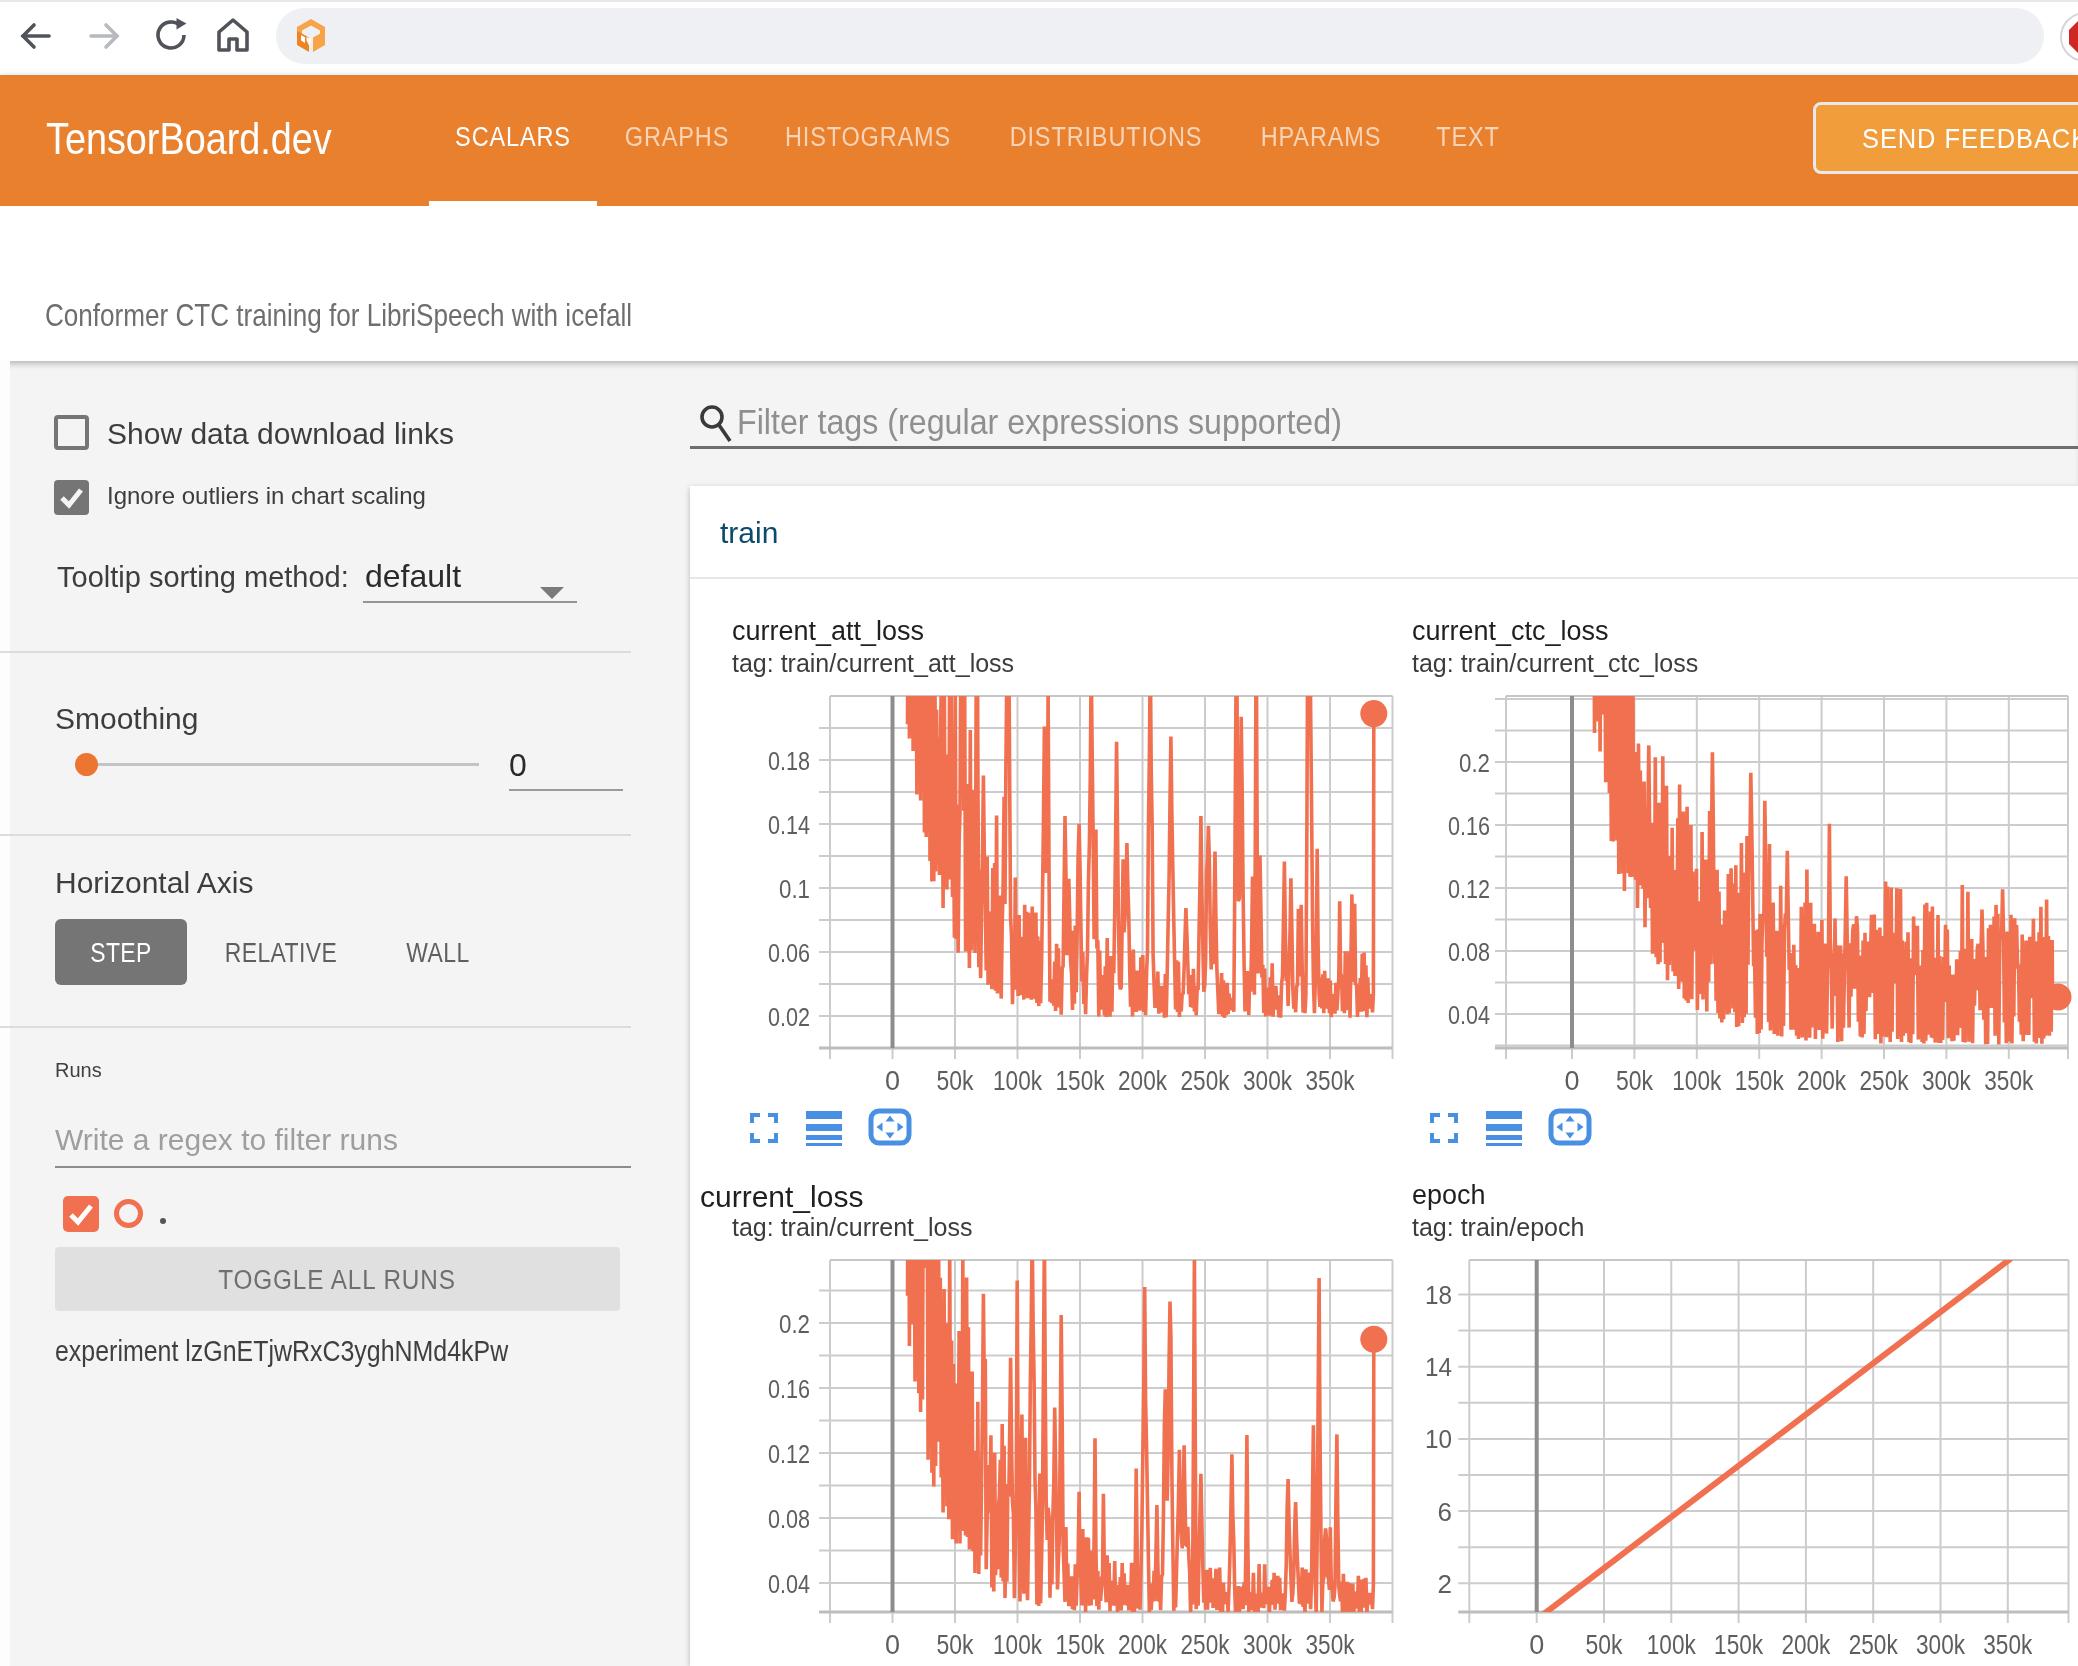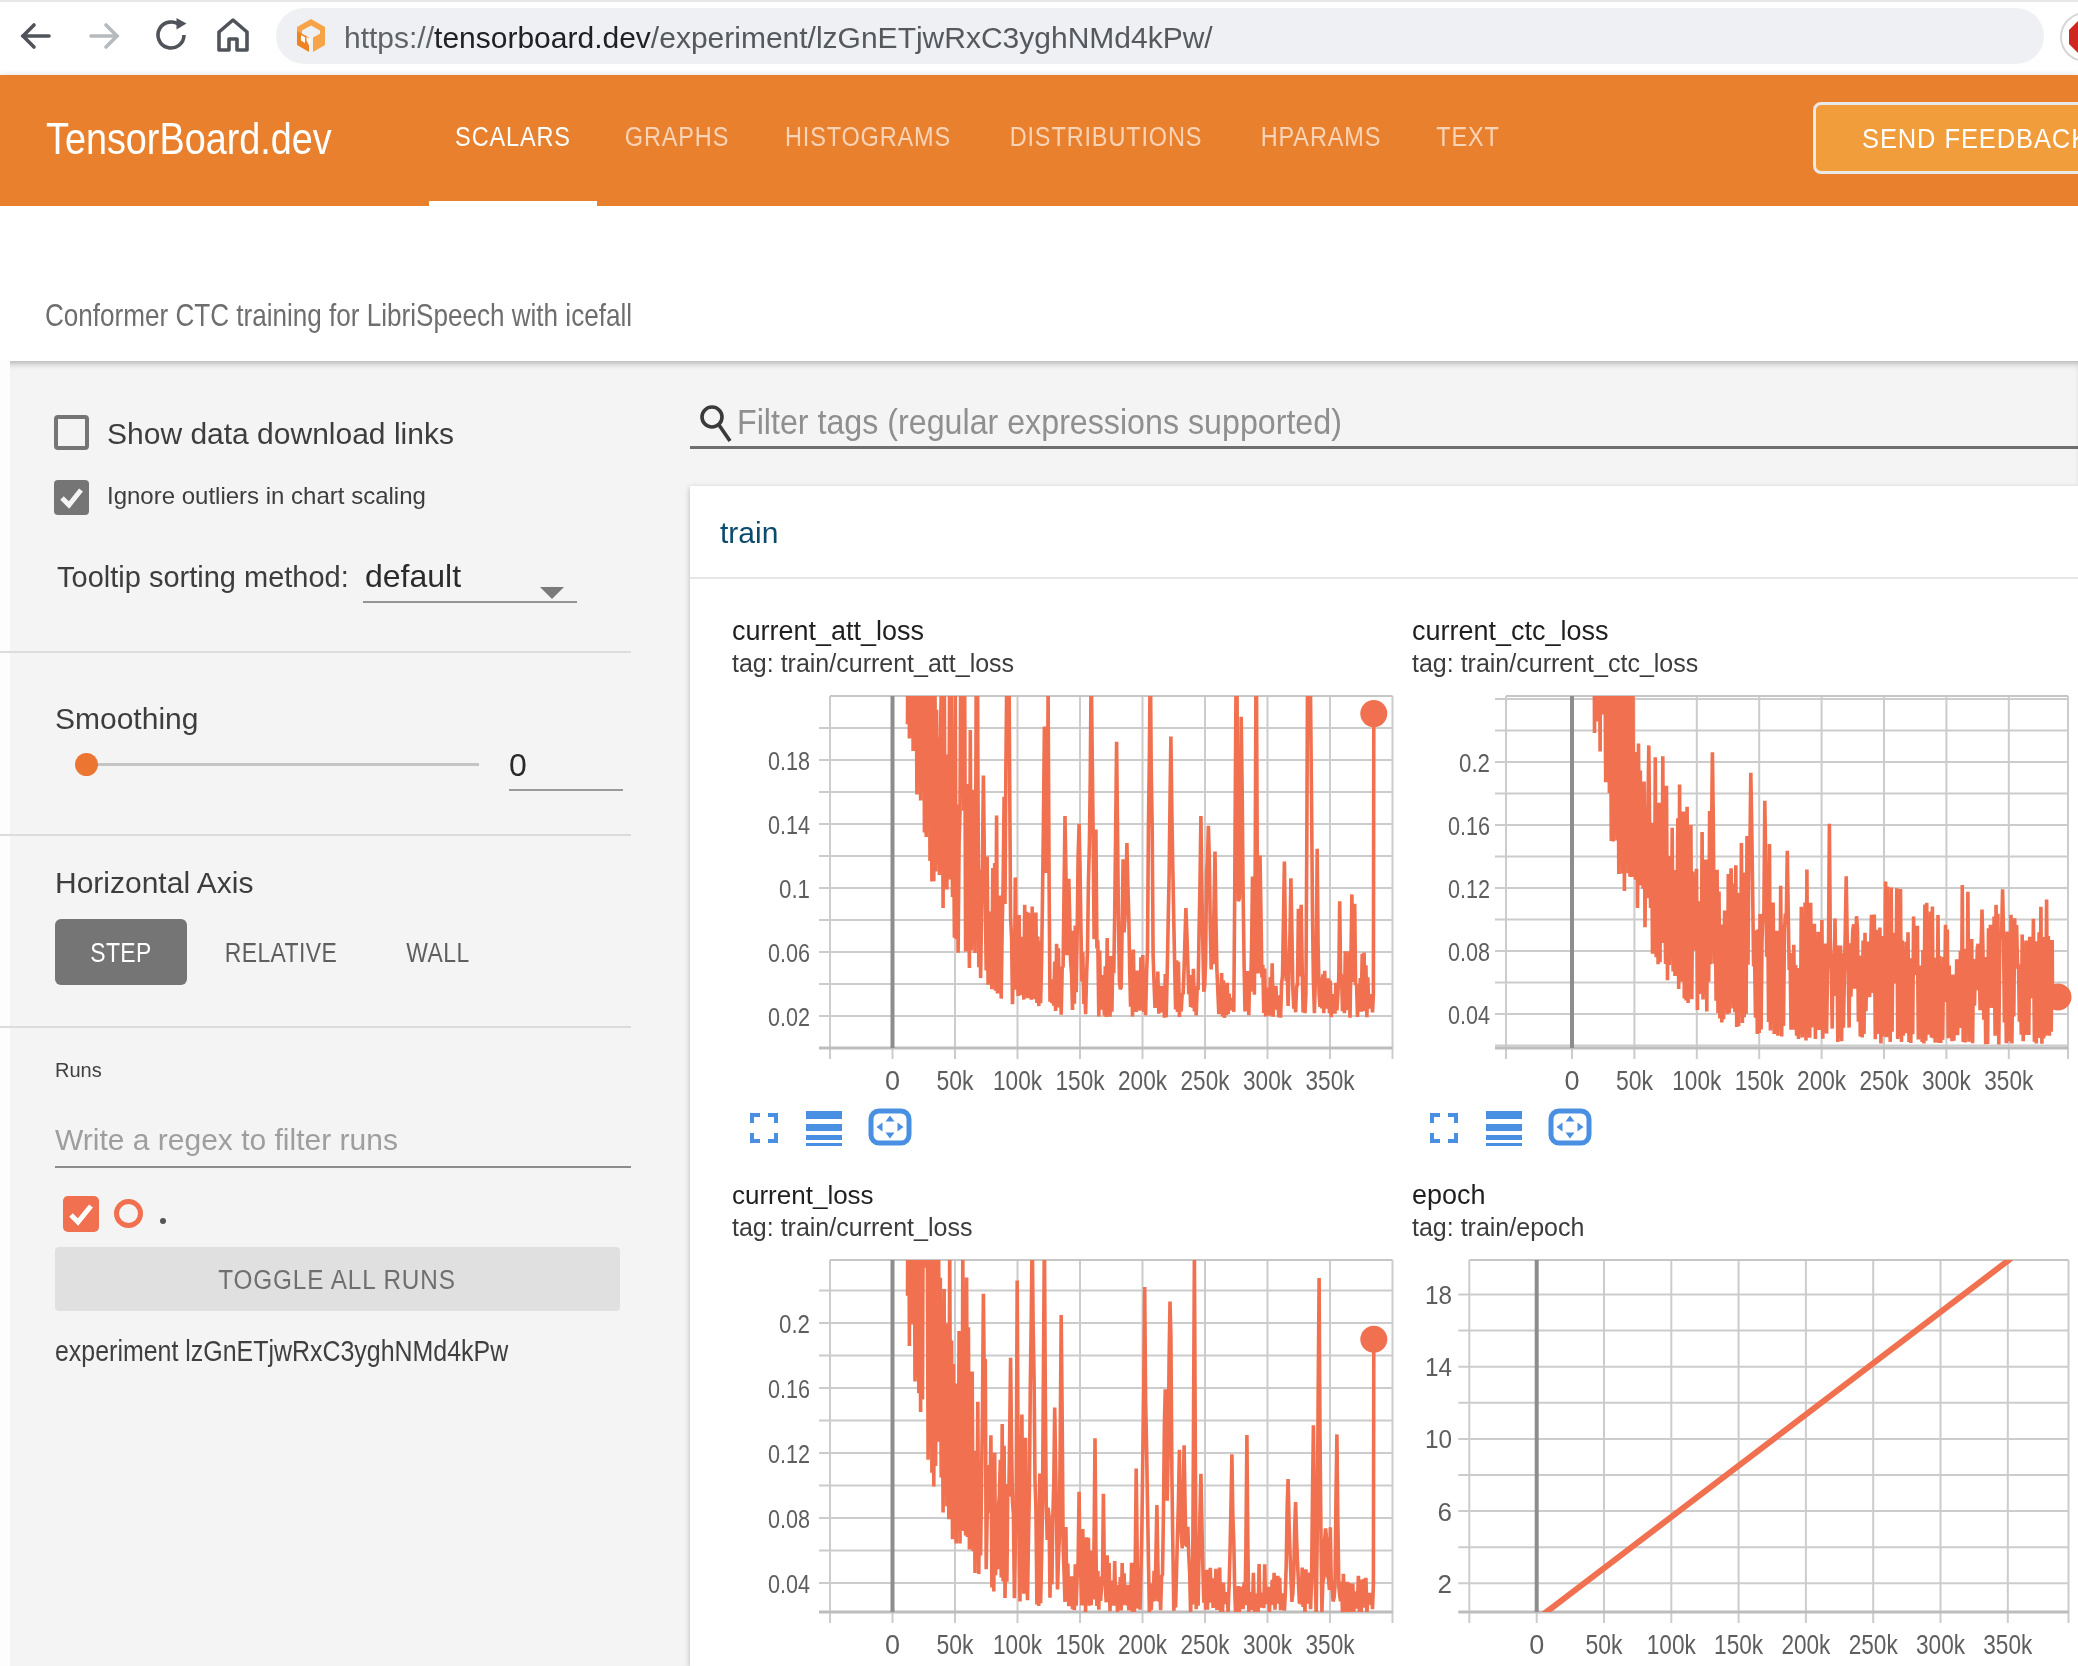--- a/index.html
+++ b/index.html
@@ -24,21 +24,20 @@
       </g>
     </svg>
     <div class="abs" style="left:276px;top:8px;width:1768px;height:56px;background:#eef0f3;border-radius:28px"></div>
     <svg class="abs" style="left:296px;top:19px" width="30" height="34" viewBox="0 0 30 34">
       <path d="M15,0 L29,8 V15 H24 V11.5 L15,6.5 L6,11.5 V15 H1 V8 Z" fill="#f6a447"></path>
       <path d="M1,12 L13,18.5 V33 L1,26 Z" fill="#ee8322"></path>
       <path d="M29,12 L17,18.5 V33 L29,26 Z" fill="#f6a447"></path>
       <path d="M5,16 L9,18.2 V24 L5,21.6 Z" fill="#fff"></path>
       <path d="M10.5,21.5 L13,26.5 L15,20 L10.5,17.8 Z" fill="#fff" opacity="0.9"></path>
     </svg>
-    <div class="abs" style="left:344px;top:21px;font-size:30px;color:#5f6368;white-space:nowrap">https://<span style="color:#202124;font-weight:500">tensorboard.dev</span><span style="color:#55595e">/experiment/lzGnETjwRxC3yghNMd4kPw/</span></div>
     <div class="abs" style="left:2060px;top:12px;width:50px;height:50px;border-radius:50%;background:#fff;border:2px solid #d6d6d6"></div>
     <svg class="abs" style="left:2068px;top:19px" width="36" height="36" viewBox="0 0 36 36">
       <polygon points="11,1 25,1 35,11 35,25 25,35 11,35 1,25 1,11" fill="#cf2721"></polygon>
     </svg>
     <div class="abs" style="left:0;top:75px;width:2078px;height:131px;background:#e8802e;box-shadow:0 3px 8px rgba(0,0,0,0.3)"></div>
     <div class="abs" style="left:46px;top:113px;font-size:45px;color:#fff;white-space:nowrap;font-weight:500;transform:scaleX(0.84);transform-origin:left top">TensorBoard.dev</div>
     <div class="abs" style="left:513px;top:122px;transform:translateX(-50%) scaleX(0.87);font-size:27px;font-weight:500;letter-spacing:1px;color:#ffffff;white-space:nowrap">SCALARS</div>
     <div class="abs" style="left:677px;top:122px;transform:translateX(-50%) scaleX(0.87);font-size:27px;font-weight:500;letter-spacing:1px;color:rgba(255,243,235,0.72);white-space:nowrap">GRAPHS</div>
     <div class="abs" style="left:868px;top:122px;transform:translateX(-50%) scaleX(0.87);font-size:27px;font-weight:500;letter-spacing:1px;color:rgba(255,243,235,0.72);white-space:nowrap">HISTOGRAMS</div>
     <div class="abs" style="left:1106px;top:122px;transform:translateX(-50%) scaleX(0.87);font-size:27px;font-weight:500;letter-spacing:1px;color:rgba(255,243,235,0.72);white-space:nowrap">DISTRIBUTIONS</div>
@@ -95,21 +94,21 @@
     </svg>
     <div class="abs" style="left:737px;top:402px;font-size:35px;color:#8f8f8f;white-space:nowrap;transform:scaleX(0.92);transform-origin:left top">Filter tags (regular expressions supported)</div>
     <div class="abs" style="left:690px;top:446px;width:1388px;height:3px;background:#6e6e6e"></div>
     <div class="abs" style="left:690px;top:486px;width:1388px;height:1180px;background:#fff;box-shadow:0 2px 6px rgba(0,0,0,0.25)"></div>
     <div class="abs" style="left:720px;top:516px;font-size:30px;color:#0c4a6e;white-space:nowrap">train</div>
     <div class="abs" style="left:690px;top:577px;width:1388px;height:2px;background:#e6e6e6"></div>
     <div class="abs" style="left:732px;top:616px;font-size:27px;color:#1f1f1f;white-space:nowrap">current_att_loss</div>
     <div class="abs" style="left:732px;top:649px;font-size:25px;color:#3c3c3c;white-space:nowrap">tag: train/current_att_loss</div>
     <div class="abs" style="left:1412px;top:616px;font-size:27px;color:#1f1f1f;white-space:nowrap">current_ctc_loss</div>
     <div class="abs" style="left:1412px;top:649px;font-size:25px;color:#3c3c3c;white-space:nowrap">tag: train/current_ctc_loss</div>
-    <div class="abs" style="left:732px;top:1180px;font-size:26px;color:#1f1f1f;white-space:nowrap">current_loss</div>
+    <div class="abs" style="left:700px;top:1180px;font-size:30px;color:#1f1f1f;white-space:nowrap">current_loss</div>
     <div class="abs" style="left:732px;top:1213px;font-size:25px;color:#3c3c3c;white-space:nowrap">tag: train/current_loss</div>
     <div class="abs" style="left:1412px;top:1180px;font-size:27px;color:#1f1f1f;white-space:nowrap">epoch</div>
     <div class="abs" style="left:1412px;top:1213px;font-size:25px;color:#3c3c3c;white-space:nowrap">tag: train/epoch</div>
     <svg style="position:absolute;left:700px;top:678px" width="700" height="424" viewBox="700 678 700 424" font-family="Liberation Sans, sans-serif">
       <clipPath id="cp1">
         <rect x="830.0" y="696.0" width="562.5" height="352.0"></rect>
       </clipPath>
       <line x1="819.0" y1="1016.0" x2="1392.5" y2="1016.0" stroke="#cccccc" stroke-width="2"></line>
       <line x1="819.0" y1="984.0" x2="1392.5" y2="984.0" stroke="#cccccc" stroke-width="2"></line>
       <line x1="819.0" y1="952.0" x2="1392.5" y2="952.0" stroke="#cccccc" stroke-width="2"></line>

